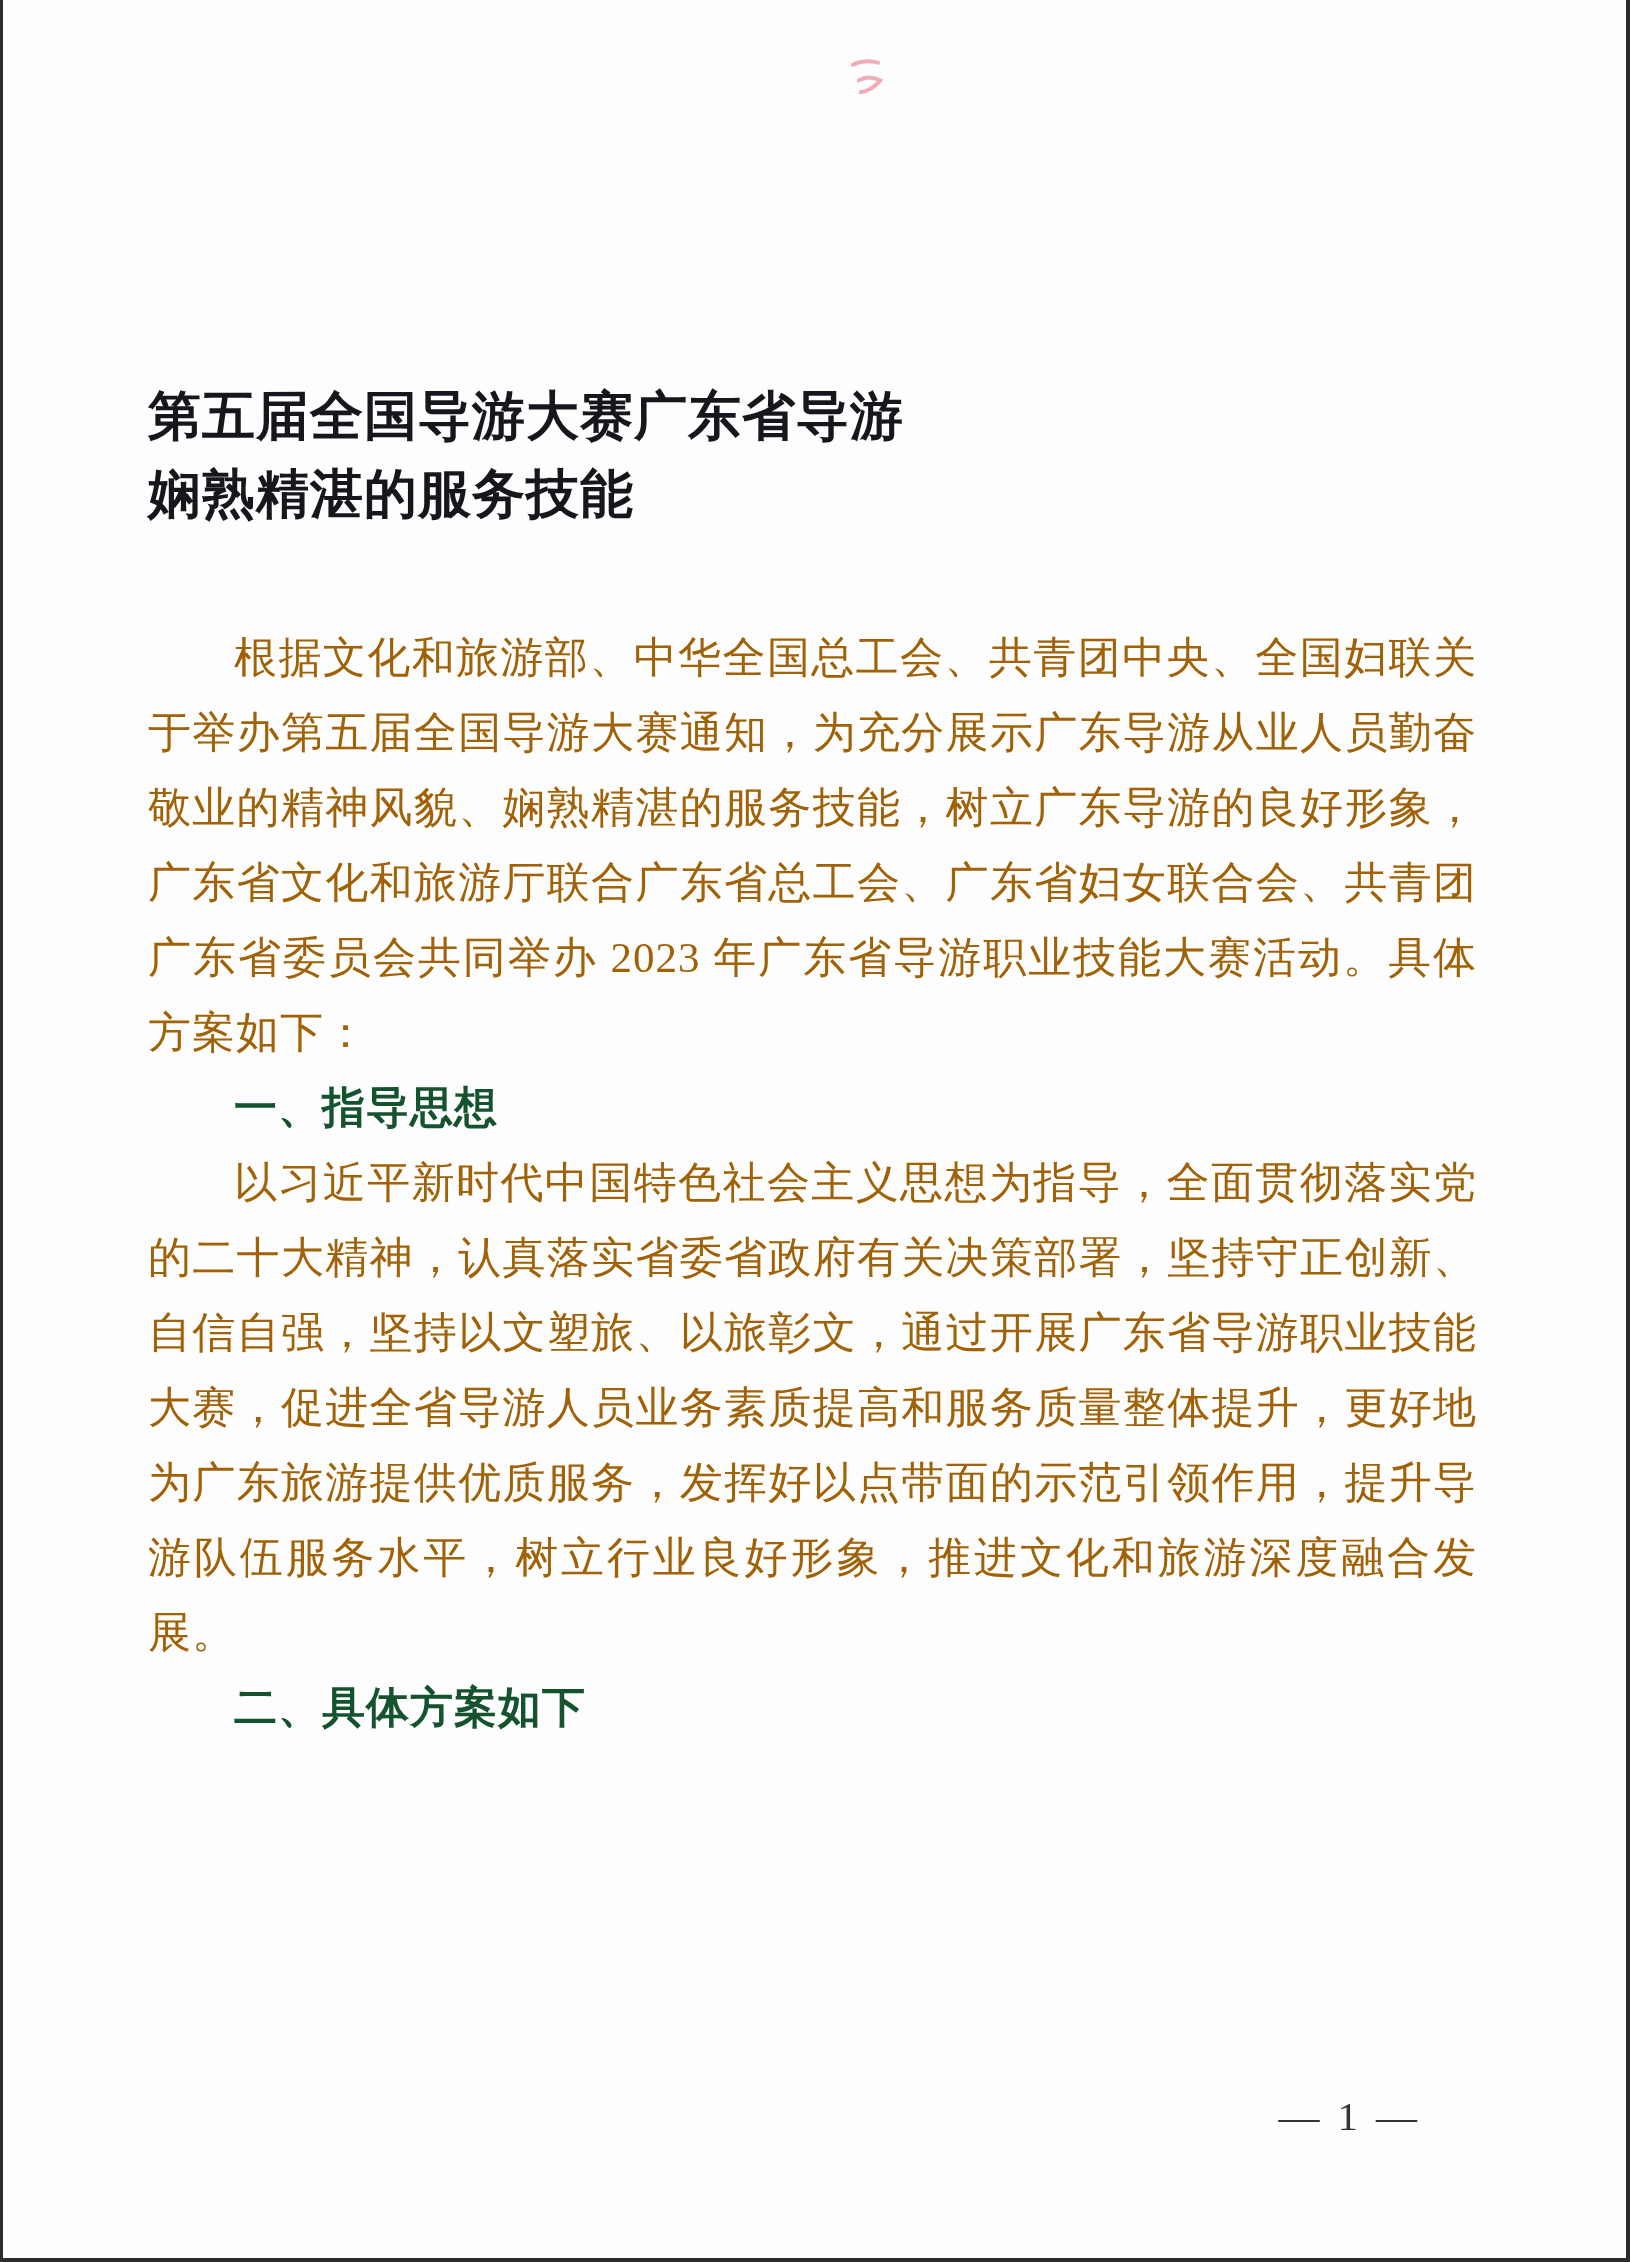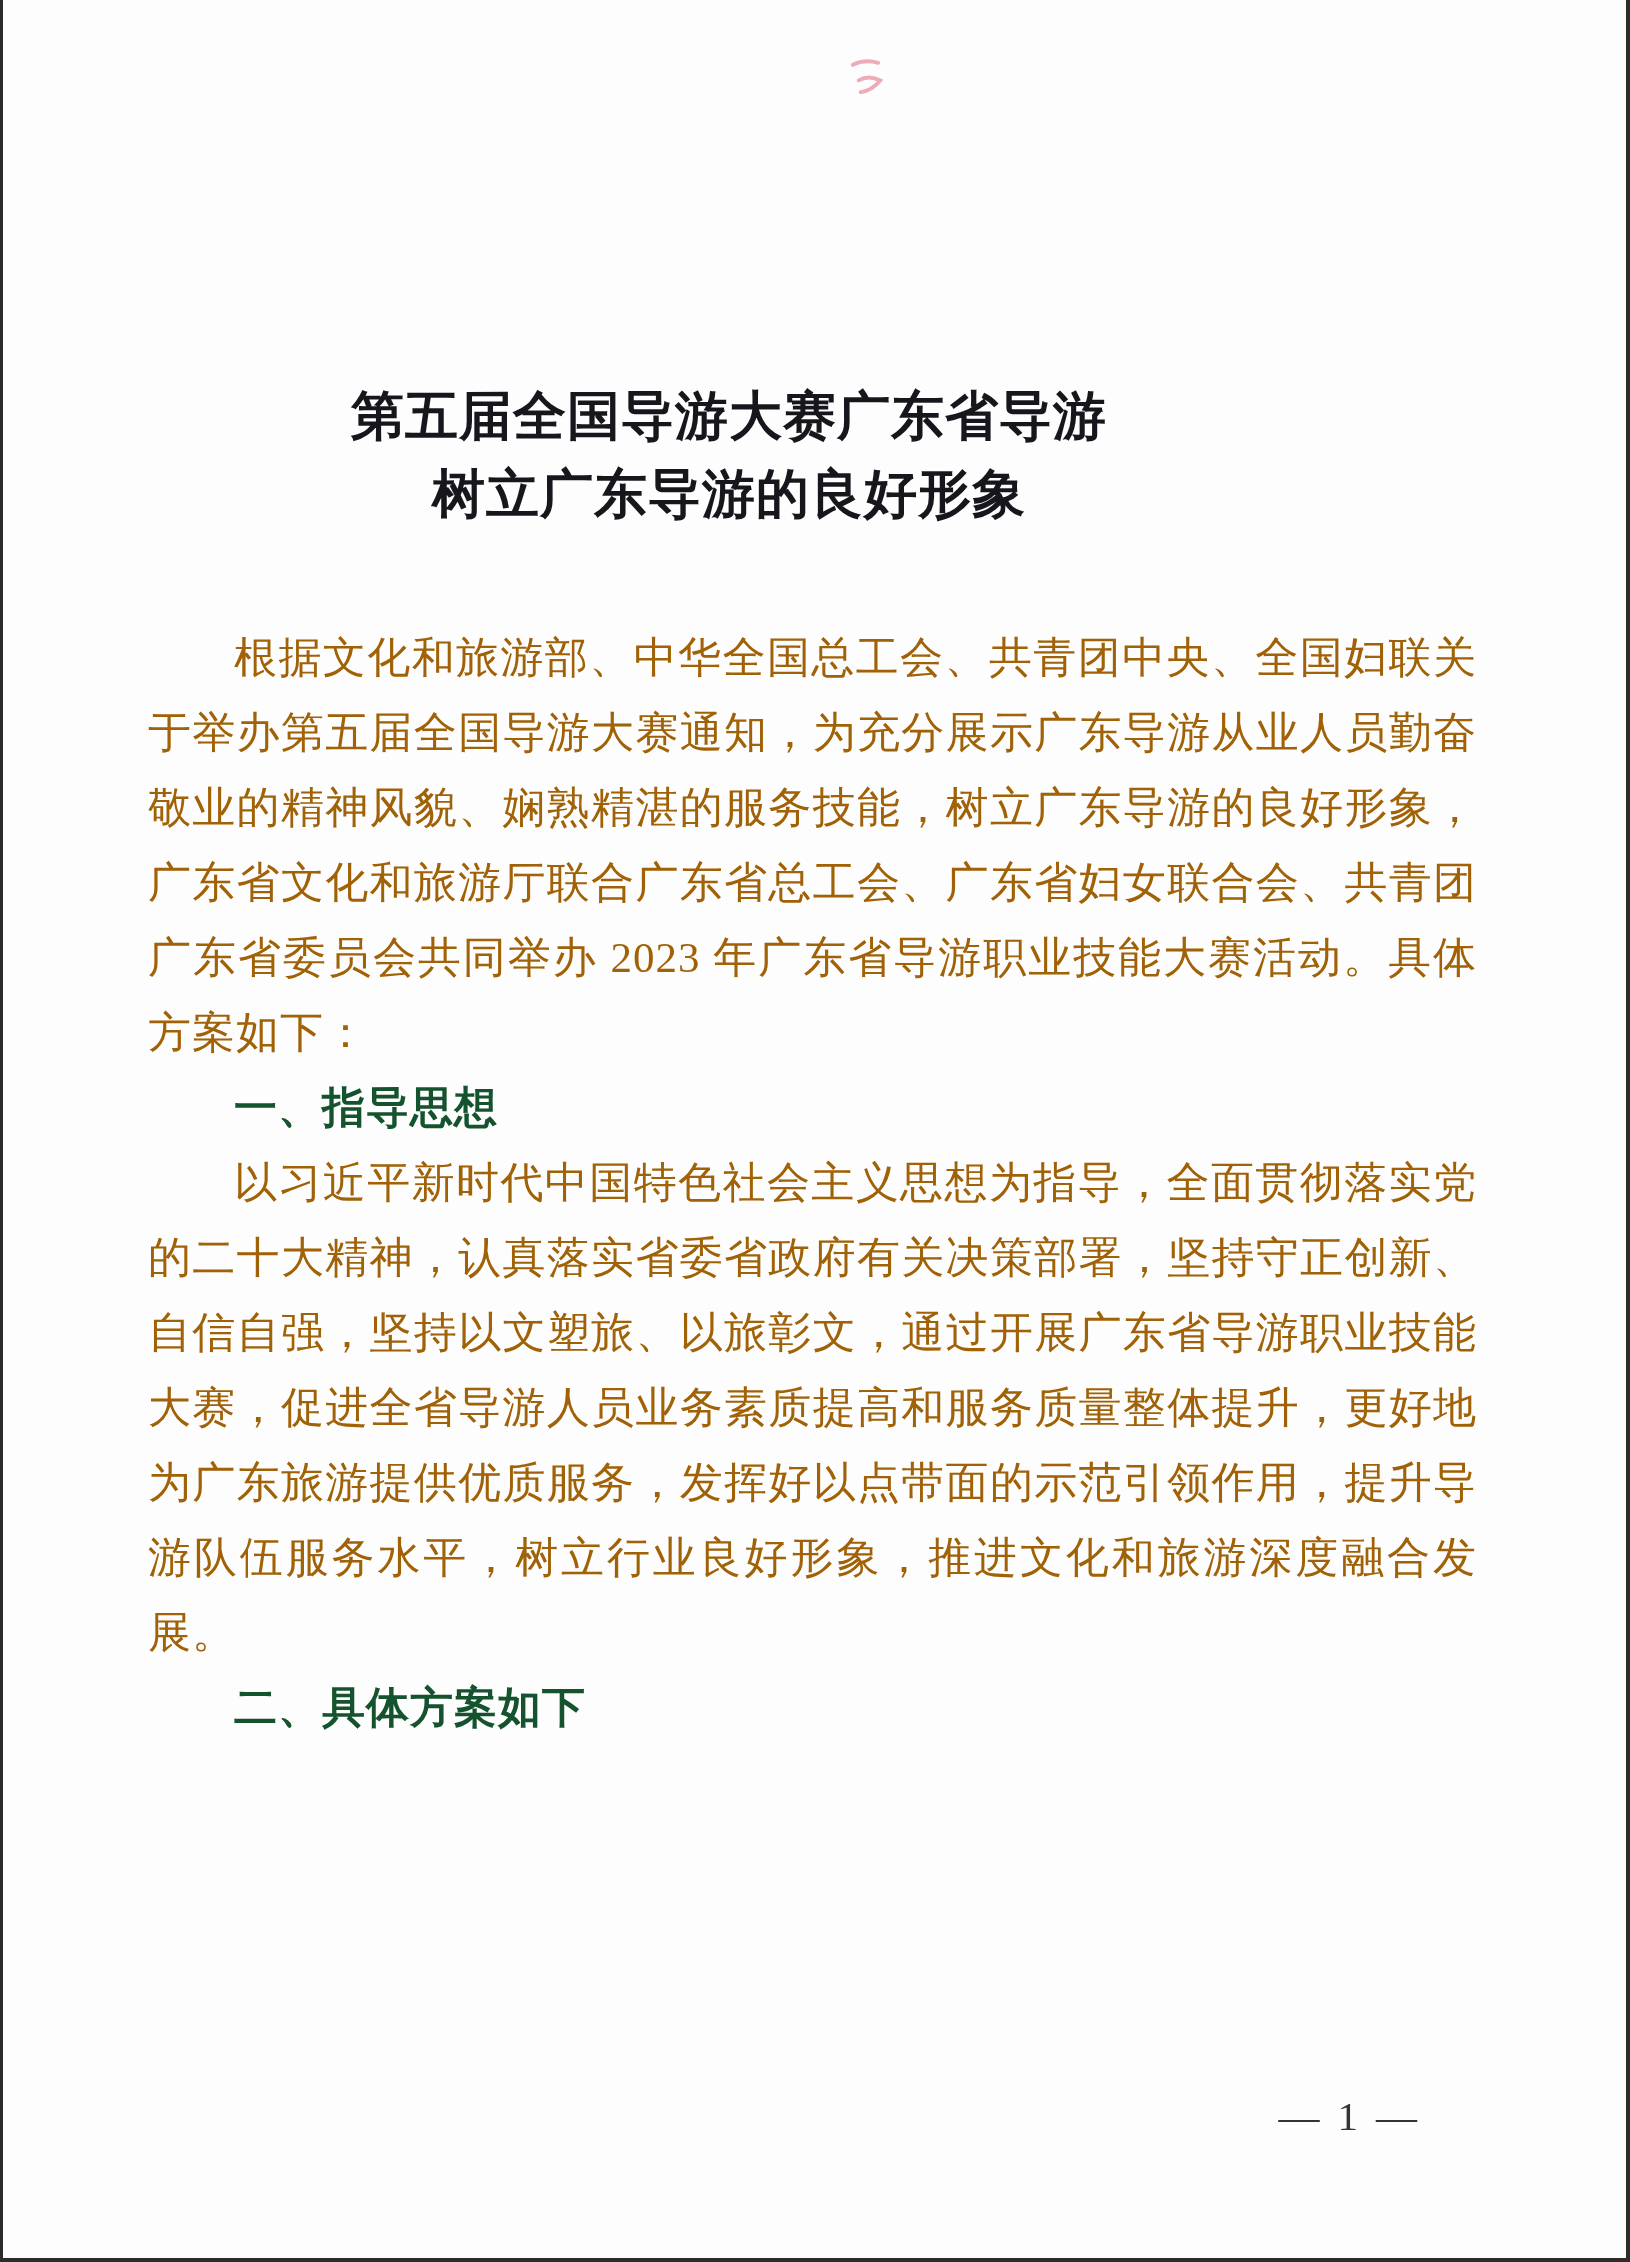--- a/index.html
+++ b/index.html
@@ -29,21 +29,21 @@
   .content {
     position: absolute;
     left: 0;
     top: 0;
     width: 1630px;
     padding: 0 153px 0 148px;
     box-sizing: border-box;
   }
   .title {
     margin: 377px 167px 0 0;
-    text-align: center;
+    text-align: left;
     font-size: 53px;
     line-height: 78px;
     font-weight: 700;
     letter-spacing: 1px;
     color: #16161c;
     font-family: "Liberation Serif", serif;
   }
   .title-line { display: block; }
 
   .body-para {
@@ -91,21 +91,21 @@
 </style>
 </head>
 <body>
 
 <div class="page">
 
   <div class="content">
 
     <h1 class="title">
       <span class="title-line">第五届全国导游大赛广东省导游</span>
-      <span class="title-line">树立广东导游的良好形象</span>
+      <span class="title-line">娴熟精湛的服务技能</span>
     </h1>
 
     <p class="body-para intro-para">根据文化和旅游部、中华全国总工会、共青团中央、全国妇联关于举办第五届全国导游大赛通知，为充分展示广东导游从业人员勤奋敬业的精神风貌、娴熟精湛的服务技能，树立广东导游的良好形象，广东省文化和旅游厅联合广东省总工会、广东省妇女联合会、共青团广东省委员会共同举办 2023 年广东省导游职业技能大赛活动。具体方案如下：</p>
 
     <h2 class="section-heading">一、指导思想</h2>
 
     <p class="body-para">以习近平新时代中国特色社会主义思想为指导，全面贯彻落实党的二十大精神，认真落实省委省政府有关决策部署，坚持守正创新、自信自强，坚持以文塑旅、以旅彰文，通过开展广东省导游职业技能大赛，促进全省导游人员业务素质提高和服务质量整体提升，更好地为广东旅游提供优质服务，发挥好以点带面的示范引领作用，提升导游队伍服务水平，树立行业良好形象，推进文化和旅游深度融合发展。</p>
 
     <h2 class="section-heading">二、具体方案如下</h2>
 

